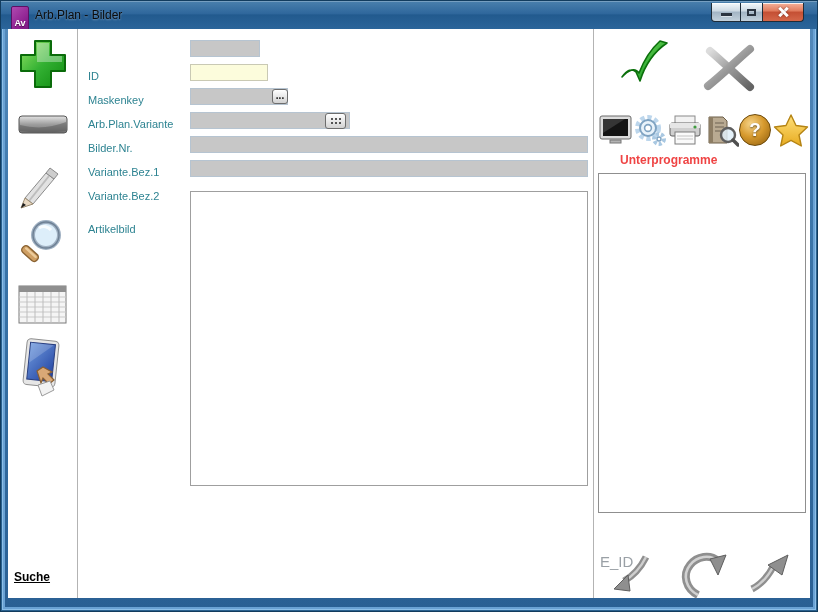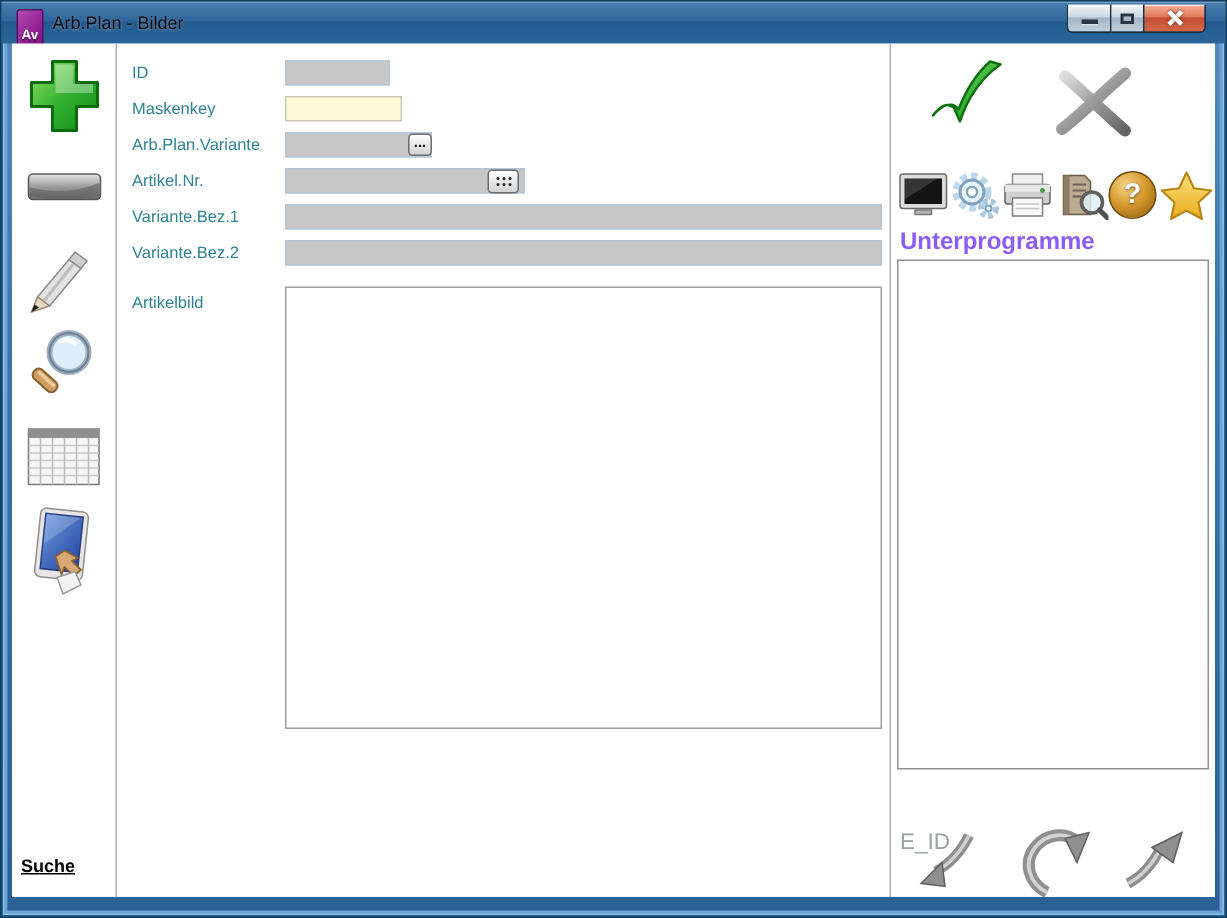--- a/index.html
+++ b/index.html
@@ -45,36 +45,36 @@
     background:#fff;box-shadow:0 0 2px rgba(60,0,0,.6);}
   .glyph-close::before{transform:rotate(45deg);}
   .glyph-close::after{transform:rotate(-45deg);}
   
   .content{position:absolute;left:8px;top:29px;width:802px;height:569px;background:#fff;}
   .vdivider{position:absolute;top:0;width:1px;height:569px;background:#b3b3b3;}
   
   .side-icon{position:absolute;cursor:pointer;}
   .suche{position:absolute;left:6px;top:541px;font-size:12px;font-weight:bold;color:#000;text-decoration:underline;}
   
-  .flabel{position:absolute;left:80px;font-size:11px;color:#2d8391;}
+  .flabel{position:absolute;left:80px;font-size:11px;color:#2d8391;margin-top:27px;}
   .finput{position:absolute;height:17px;border:1px solid #b6c4d1;background:#c7c7c7;
     font-size:11px;padding:0 3px;color:#222;}
   .finput.yellow{background:#fcfcdc;border-color:#c9c9b4;}
   .dots-btn{position:absolute;border:1px solid #6d6d6d;border-radius:3px;
     background:linear-gradient(180deg,#ffffff 0%,#e9e9e9 50%,#d2d2d2 100%);
     font-size:10px;font-weight:bold;color:#111;line-height:12px;text-align:center;cursor:pointer;}
   .grid-dots{position:absolute;left:50%;top:50%;width:10px;height:6px;transform:translate(-50%,-50%);}
   .grid-dots i{position:absolute;width:2px;height:2px;border-radius:50%;background:#222;}
   .grid-dots i:nth-child(1){left:0;top:0}.grid-dots i:nth-child(2){left:4px;top:0}
   .grid-dots i:nth-child(3){left:8px;top:0}.grid-dots i:nth-child(4){left:0;top:4px}
   .grid-dots i:nth-child(5){left:4px;top:4px}.grid-dots i:nth-child(6){left:8px;top:4px}
   .imagebox{position:absolute;left:182px;top:162px;width:398px;height:295px;background:#fff;border:1px solid #9f9f9f;}
   
   .rp-icon{position:absolute;cursor:pointer;}
-  .subprog{position:absolute;left:592px;top:124px;font-size:16px;font-weight:bold;color:#8b5cf6;}
+  .subprog{position:absolute;left:612px;top:124px;font-size:12px;font-weight:bold;color:#ef4444;}
   .listbox{position:absolute;left:590px;top:144px;width:208px;height:340px;background:#fff;border:1px solid #8f8f8f;}
   .eid{position:absolute;left:592px;top:524px;font-size:15px;color:#9aa0a6;}
   .help-ball{
     position:absolute;width:32px;height:32px;border-radius:50%;cursor:pointer;
     background:radial-gradient(circle at 11px 9px,#f6d48a 0%,#d79a2e 45%,#8d5c0c 100%);
     border:1px solid #6e4a0a;color:#fff;font-weight:bold;font-size:19px;
     display:flex;align-items:center;justify-content:center;text-shadow:0 1px 2px rgba(0,0,0,.55);
   }
 </style>
 </head>
@@ -186,21 +186,21 @@
     <div class="flabel" style="top:14px">ID</div>
     <input class="finput" style="left: 182px; top: 11px; width: 70px;" value="">
 
     <div class="flabel" style="top:38px">Maskenkey</div>
     <input class="finput yellow" style="left: 182px; top: 35px; width: 78px;" value="">
 
     <div class="flabel" style="top:62px">Arb.Plan.Variante</div>
     <input class="finput" style="left: 182px; top: 59px; width: 98px;" value="">
     <div class="dots-btn" style="left:264px;top:60px;width:16px;height:15px">...</div>
 
-    <div class="flabel" style="top:86px">Artikel.Nr.</div>
+    <div class="flabel" style="top:86px">Bilder.Nr.</div>
     <input class="finput" style="left: 182px; top: 83px; width: 160px;" value="">
     <div class="dots-btn" style="left:317px;top:84px;width:21px;height:16px">
       <span class="grid-dots">
           <i></i>
           <i></i>
           <i></i>
           <i></i>
           <i></i>
           <i></i>
         </span>

